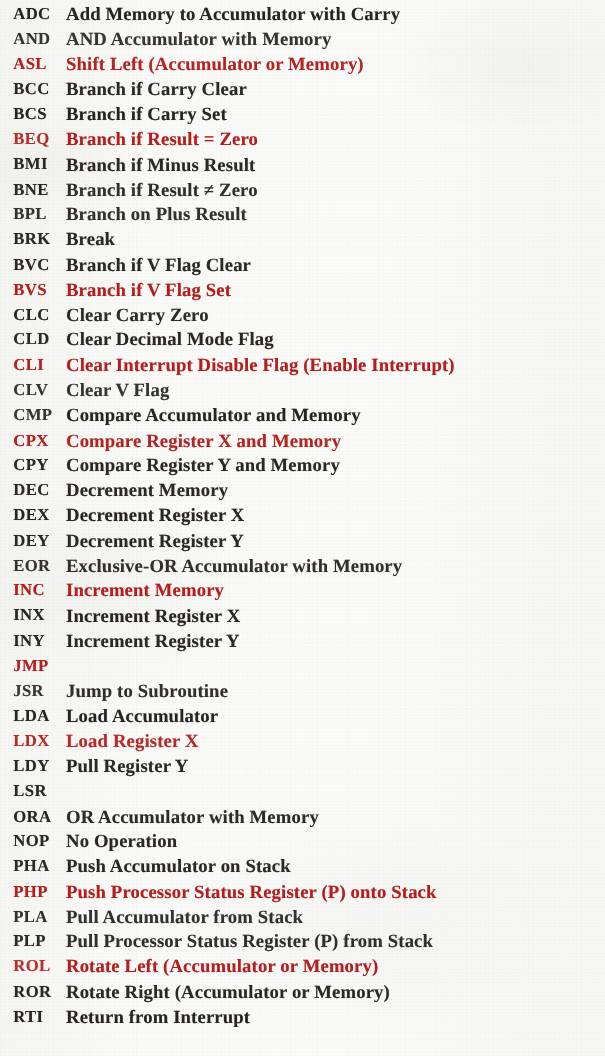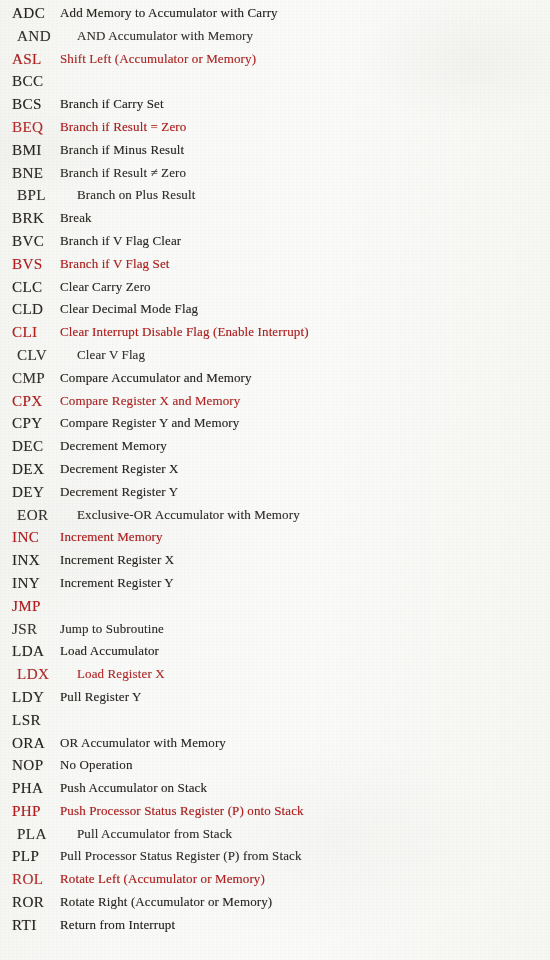--- a/index.html
+++ b/index.html
@@ -45,45 +45,46 @@
     box-sizing: border-box;
     z-index: 2;
   }
 
   .row {
     display: flex;
     align-items: flex-start;
     height: 22.8px;
     line-height: 22.8px;
     white-space: nowrap;
+    font-weight: bold;
   }
 
   .mnemonic {
     flex: 0 0 auto;
     width: 60px;
     padding-left: 12px;
     box-sizing: border-box;
     font-size: 15.2px;
     letter-spacing: 0.35px;
     color: #2b2825;
     text-shadow: 0 0 0.7px rgba(43,40,37,0.40);
   }
 
   .desc {
     flex: 1 1 auto;
-    font-size: 13px;
+    font-size: 17px;
     letter-spacing: 0.12px;
     color: #2b2825;
     text-shadow: 0 0 0.7px rgba(43,40,37,0.38);
   }
 
   
   .row:nth-child(3n)   .mnemonic, .row:nth-child(3n)   .desc { color: #b91c1c; }
   .row:nth-child(4n+1) .mnemonic, .row:nth-child(4n+1) .desc { color: #272421; }
-  .row:nth-child(7n+2) .mnemonic, .row:nth-child(7n+2) .desc { opacity: 0.94; padding-left: 17px; }
+  .row:nth-child(7n+2) .mnemonic, .row:nth-child(7n+2) .desc { opacity: 0.94; }
   .row:nth-child(5n+3) .desc { opacity: 0.97; }
   .row:nth-child(11n+6) .mnemonic { opacity: 0.92; }
 </style>
 </head>
 <body>
 
 <div id="paper"></div>
 <div id="grain"></div>
 
 <div id="table">
@@ -94,20 +95,21 @@
     <div class="row">
       <span class="mnemonic">AND</span>
       <span class="desc">AND Accumulator with Memory</span>
     </div>
     <div class="row">
       <span class="mnemonic">ASL</span>
       <span class="desc">Shift Left (Accumulator or Memory)</span>
     </div>
     <div class="row">
       <span class="mnemonic">BCC</span>
+      <span class="desc">Branch if Carry Clear</span>
     </div>
     <div class="row">
       <span class="mnemonic">BCS</span>
       <span class="desc">Branch if Carry Set</span>
     </div>
     <div class="row">
       <span class="mnemonic">BEQ</span>
       <span class="desc">Branch if Result = Zero</span>
     </div>
     <div class="row">

